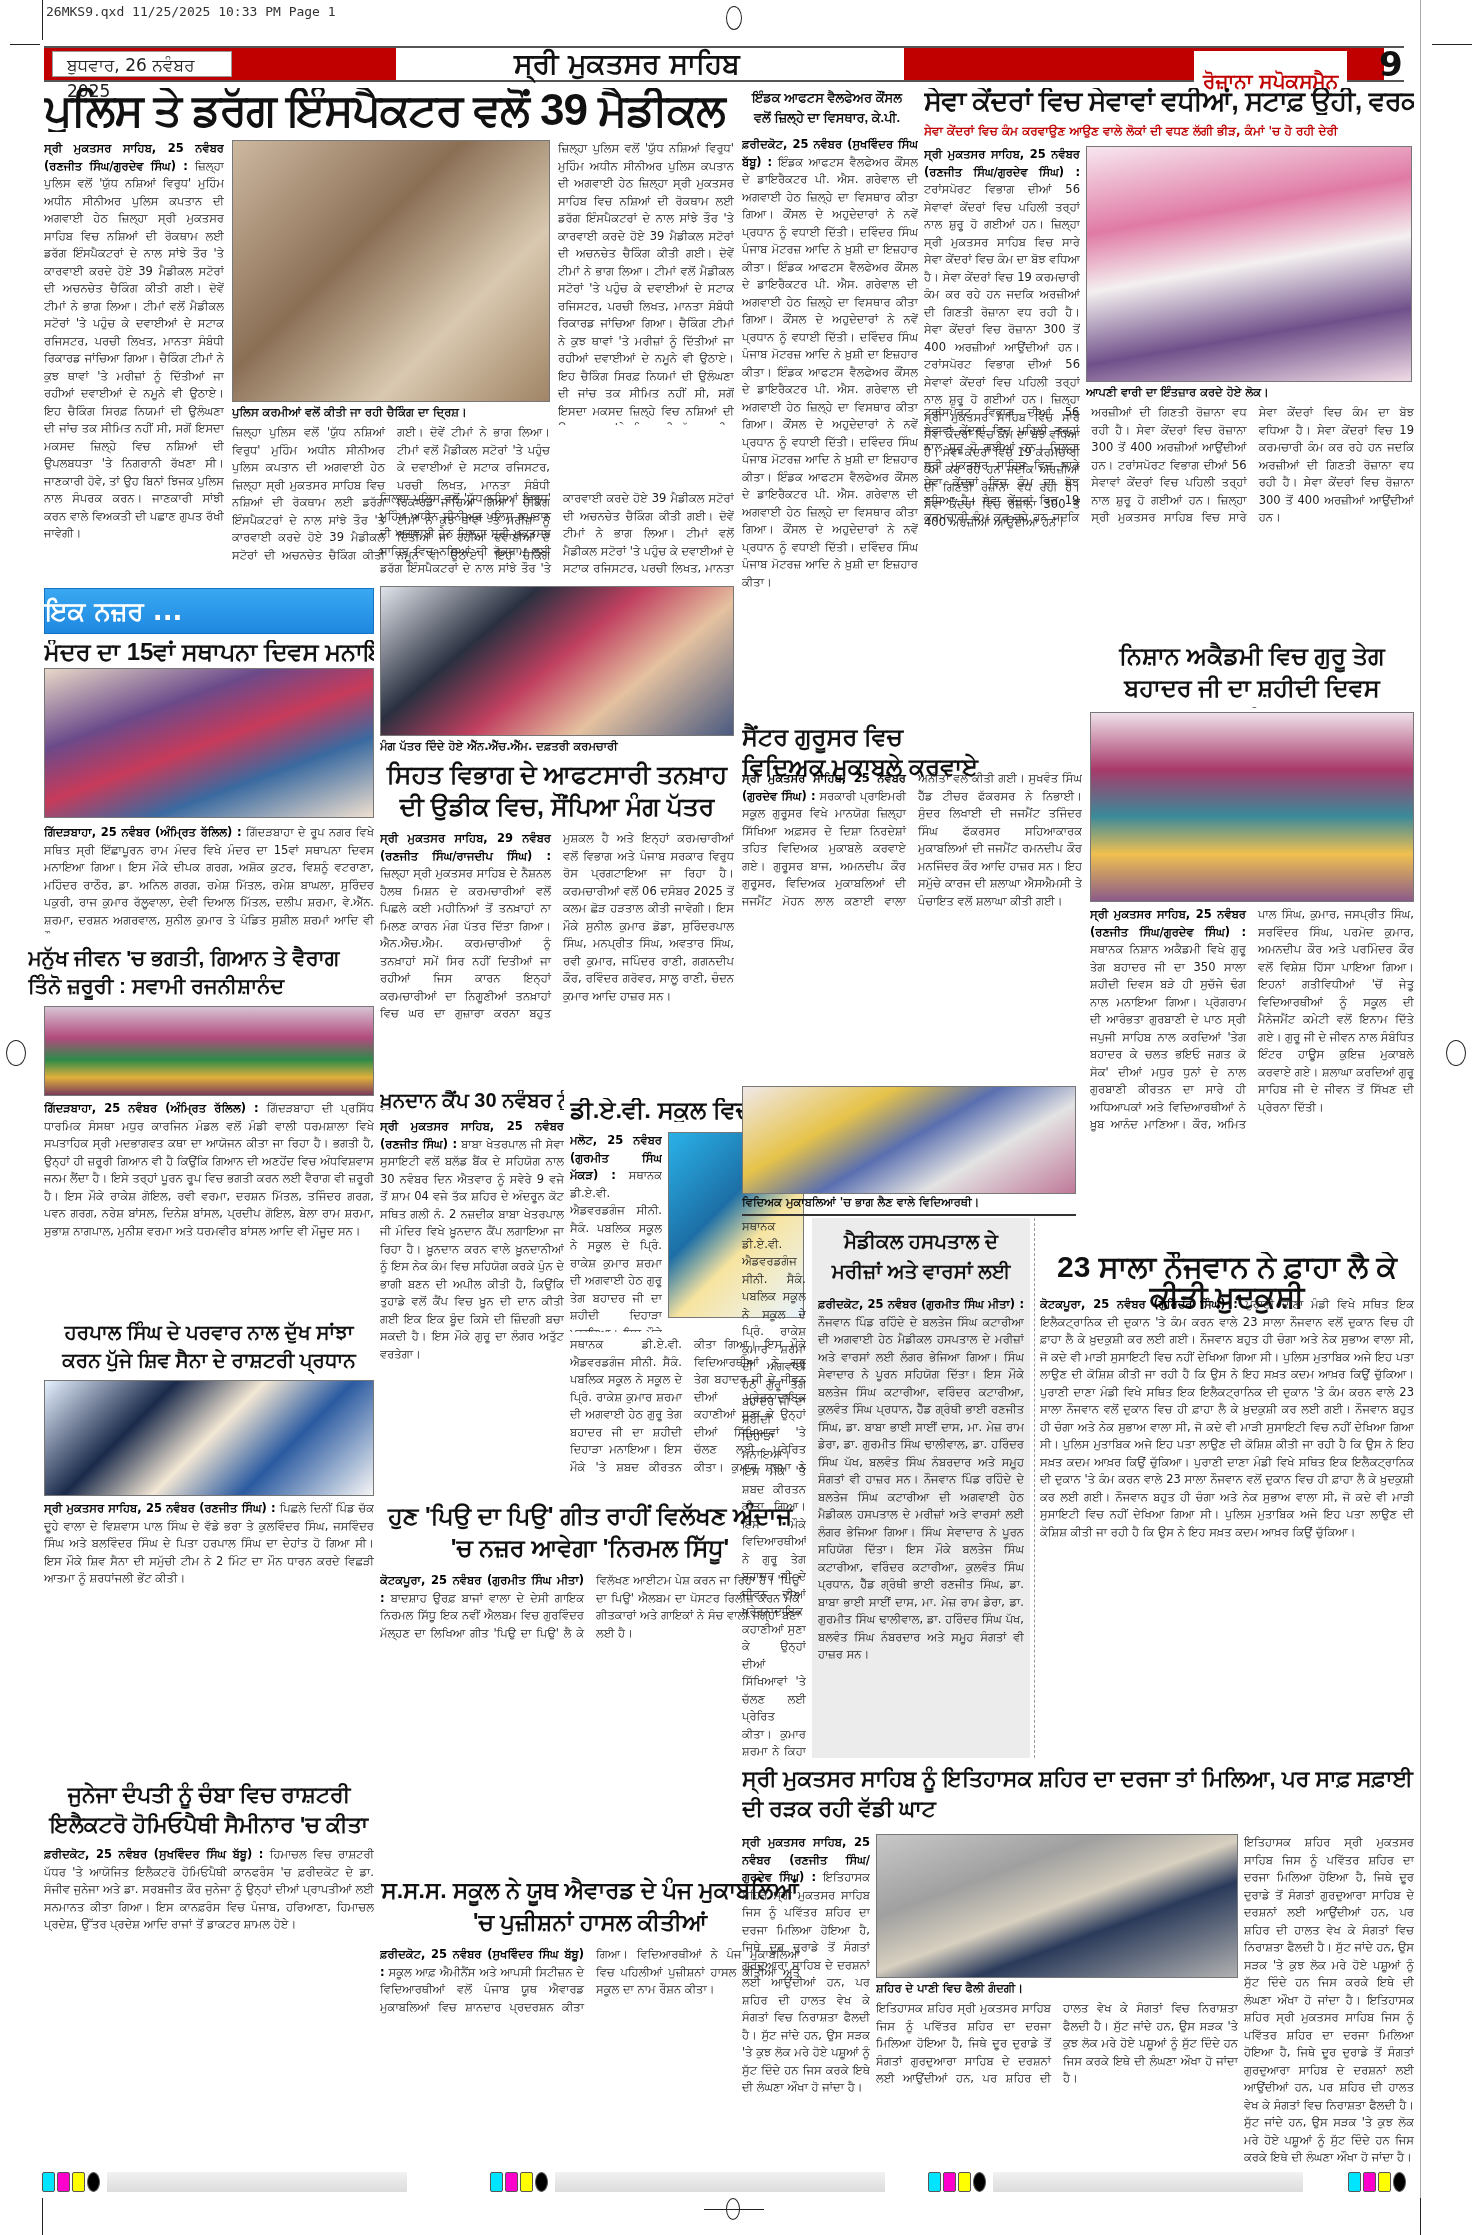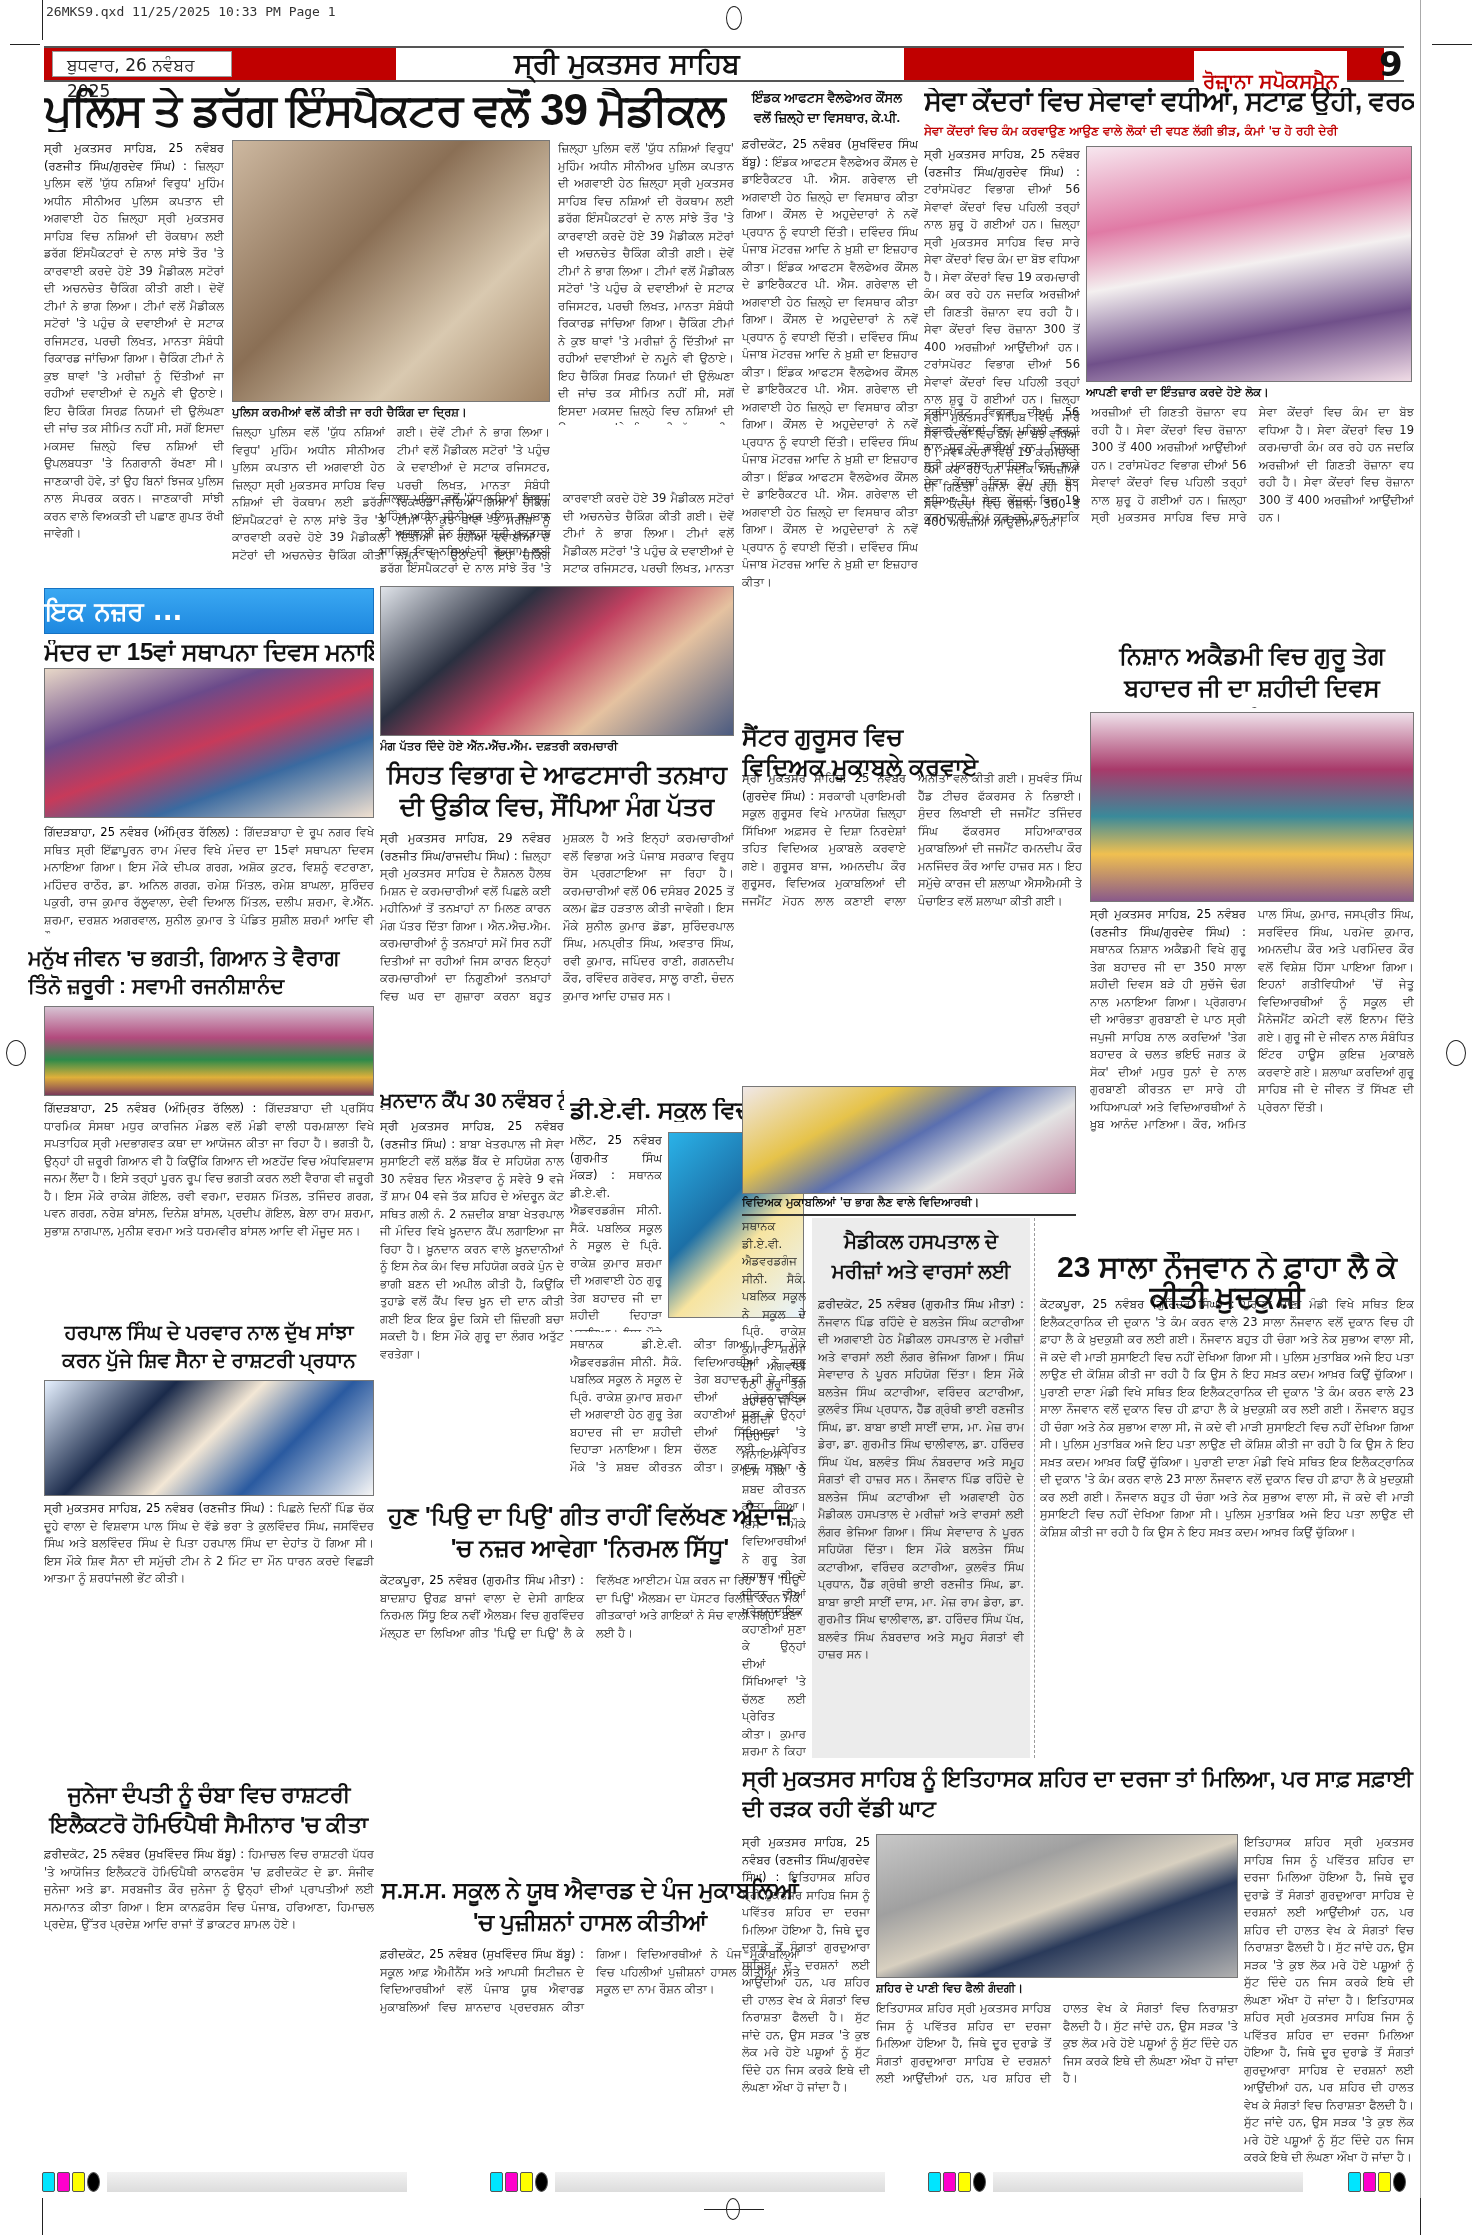--- a/index.html
+++ b/index.html
@@ -11,21 +11,21 @@
   .mast{left:44px;top:46px;width:1360px;height:36px;border-top:2px solid #555;border-bottom:2px solid #555;background:#fff}
   .mast .red1{position:absolute;left:0;top:0;width:352px;height:32px;background:#c00000}
   .mast .red2{position:absolute;left:860px;top:0;width:480px;height:32px;background:#c00000}
   .mast .date{position:absolute;left:8px;top:3px;width:180px;height:26px;background:#fff;border:1px solid #999;font-size:17px;line-height:26px;padding-left:14px;color:#222}
   .mast .city{position:absolute;left:470px;top:0;font-size:28px;font-weight:bold;line-height:32px}
   .mast .paper{position:absolute;left:1150px;top:3px;background:#fff;color:#c00000;font-size:20px;font-weight:bold;padding:16px 8px;line-height:26px;border:1px solid #fff}
   .mast .pgno{position:absolute;left:1335px;top:0;font-size:34px;font-weight:bold;line-height:32px}
   
   .h1{font-family:"Liberation Sans",sans-serif;font-weight:bold;color:#111;white-space:nowrap;line-height:1}
   .body{font-family:"DejaVu Sans",sans-serif;font-size:11.5px;line-height:17.5px;color:#222;text-align:justify;overflow:hidden}
-  .body b{font-weight:normal;color:#000}
+  .body b{font-weight:bold;color:#000}
   .cols2{column-count:2;column-gap:12px}
   .cols3{column-count:3;column-gap:12px}
   .cap{font-size:11.5px;font-weight:bold;color:#111;line-height:16px;white-space:nowrap;overflow:hidden}
   .photo{border:1px solid #777;overflow:hidden}
   .ph-a{background:linear-gradient(135deg,#cdb8a0,#8a6f55 40%,#d9c9b0 70%,#a08466)}
   .ph-b{background:linear-gradient(160deg,#e8d8c8,#6b4a8a 30%,#c73a5a 50%,#3a6aa0 70%,#f0e0d0)}
   .ph-c{background:linear-gradient(180deg,#d7c3d3,#b24a7d 35%,#2d8a4a 60%,#e0b03a 80%,#7a3a5a)}
   .ph-e{background:linear-gradient(140deg,#e0e4ea,#2a3040 30%,#c04060 50%,#e5c2a0 70%,#4a5a80)}
   .ph-f{background:linear-gradient(170deg,#f7e7ef,#e07aa5 30%,#f4f0f0 50%,#70508a 75%,#f0dce6)}
   .ph-h{background:linear-gradient(160deg,#c8c8c8,#a0a0a0 30%,#d8d0c0 50%,#2a3a5a 65%,#b0b0b0)}

